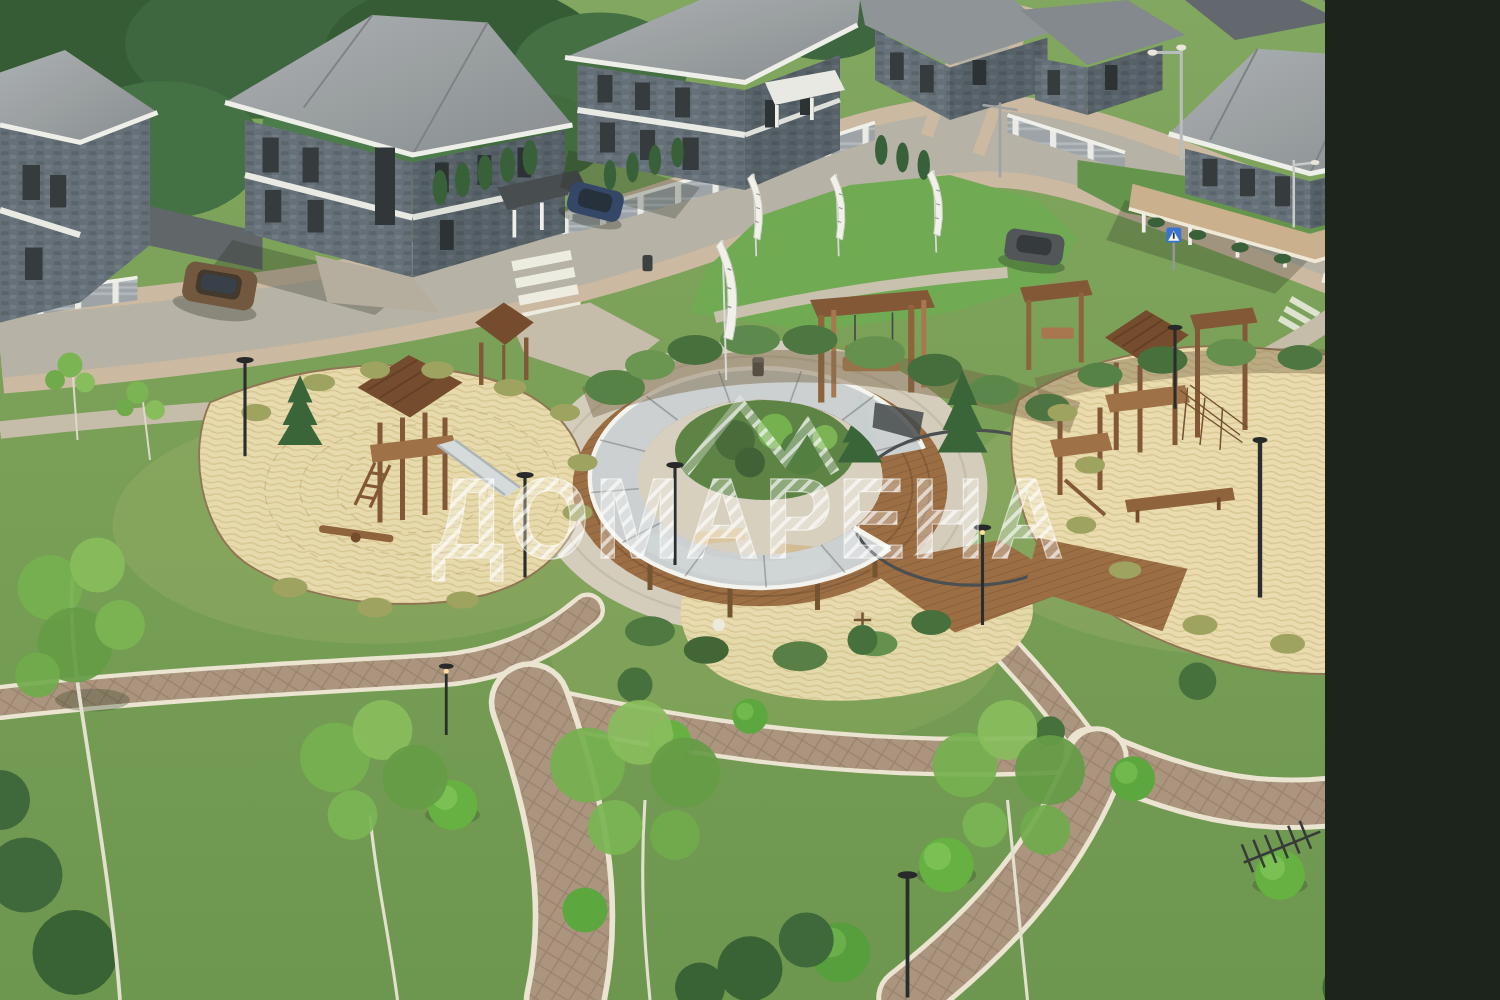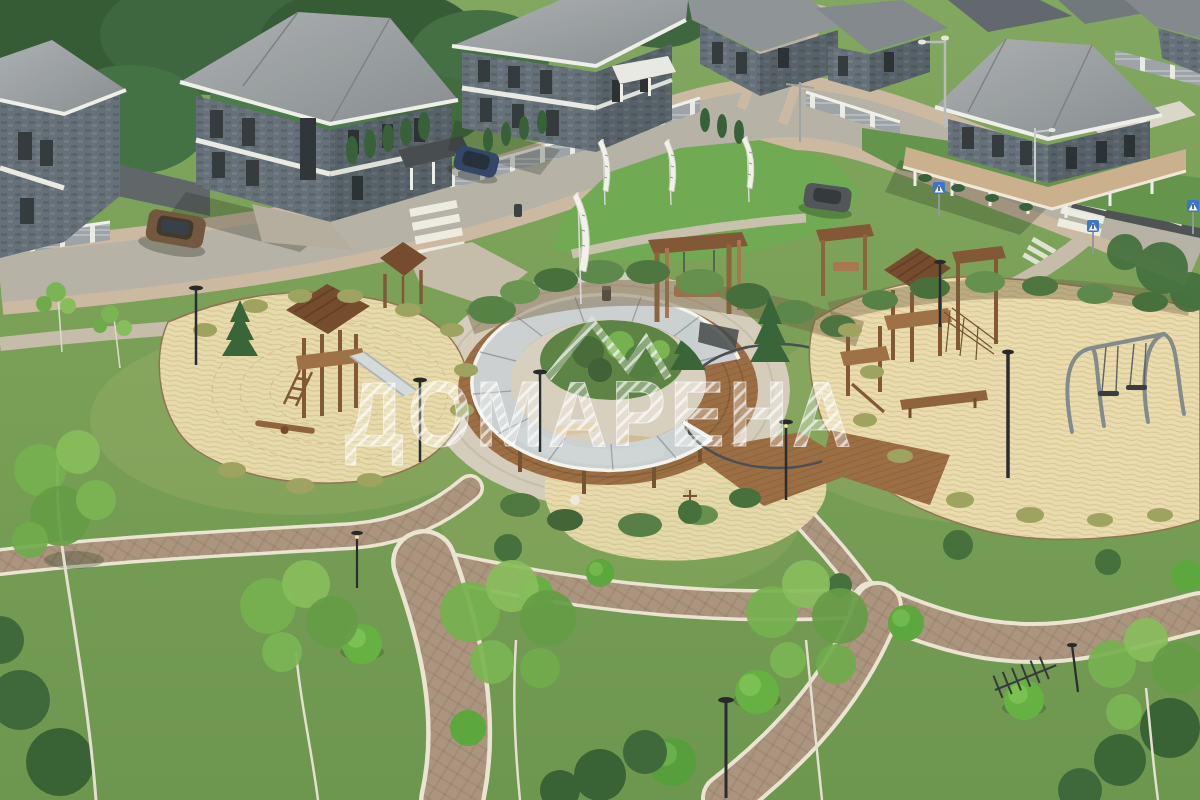--- a/index.html
+++ b/index.html
@@ -1,16 +1,16 @@
 <!DOCTYPE html>
 <html><head>
 <meta charset="utf-8">
 <style>
   html,body{margin:0;padding:0;background:#1d241b;}
-  .stage{width:1200px;height:800px;position:relative;overflow:hidden;font-family:"Liberation Sans",sans-serif;}
+  .stage{width:1060px;height:800px;position:relative;overflow:hidden;font-family:"Liberation Sans",sans-serif;}
   svg{display:block;}
   .wm-text{font-family:"Liberation Sans",sans-serif;font-weight:bold;letter-spacing:4px;}
 </style>
 </head>
 <body>
 
 <div class="stage">
 <svg width="1200" height="800" viewBox="0 0 1200 800" xmlns="http://www.w3.org/2000/svg">
 <defs>
   <linearGradient id="grassG" x1="0" y1="0" x2="0" y2="1">

